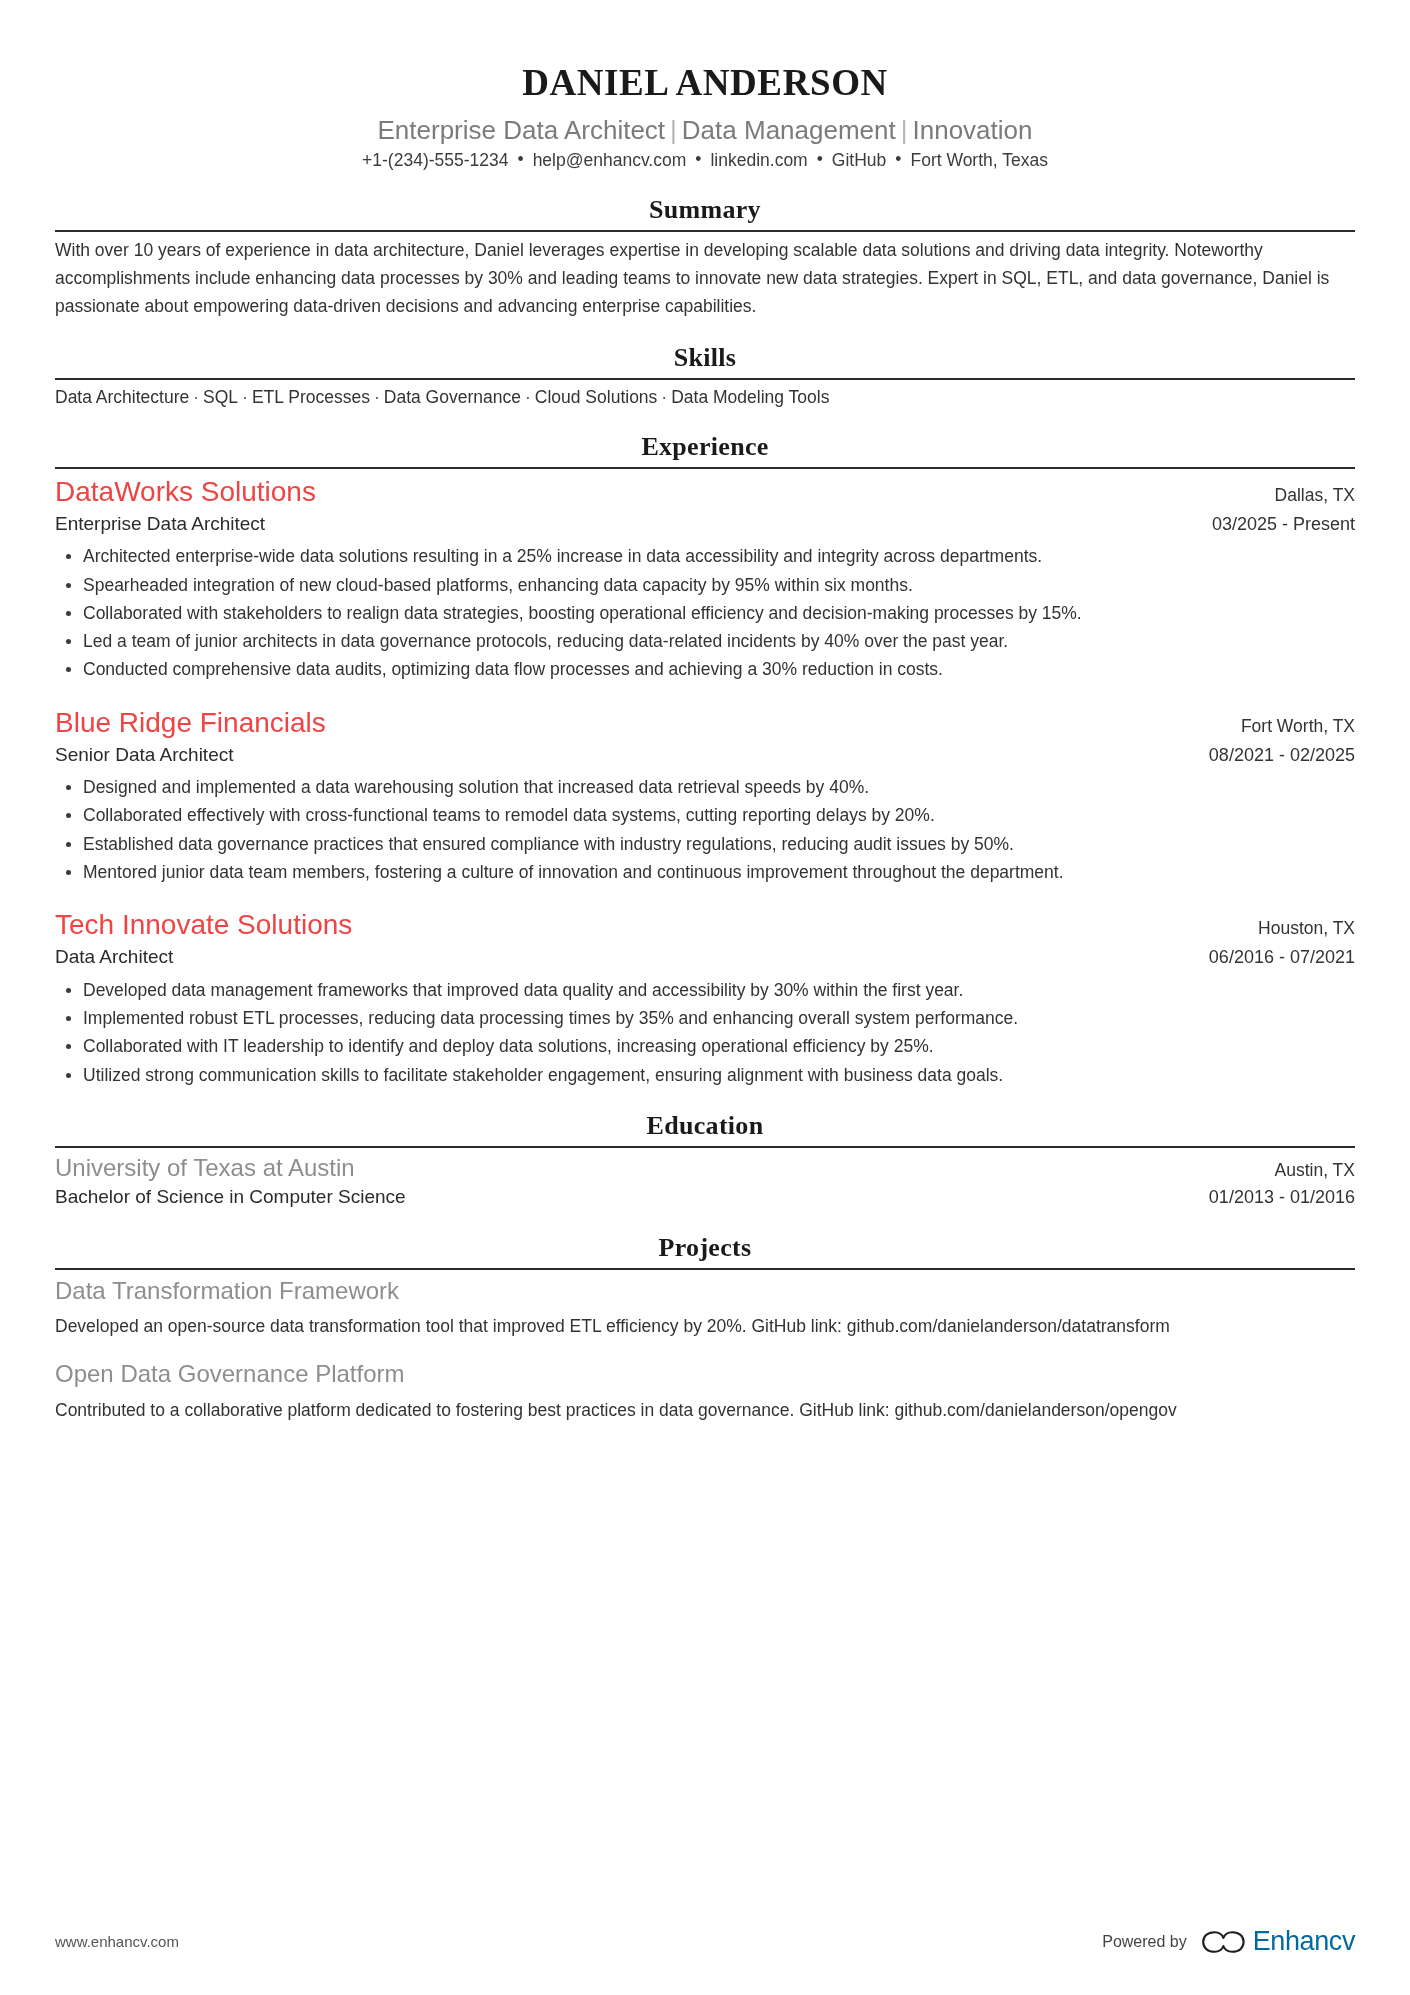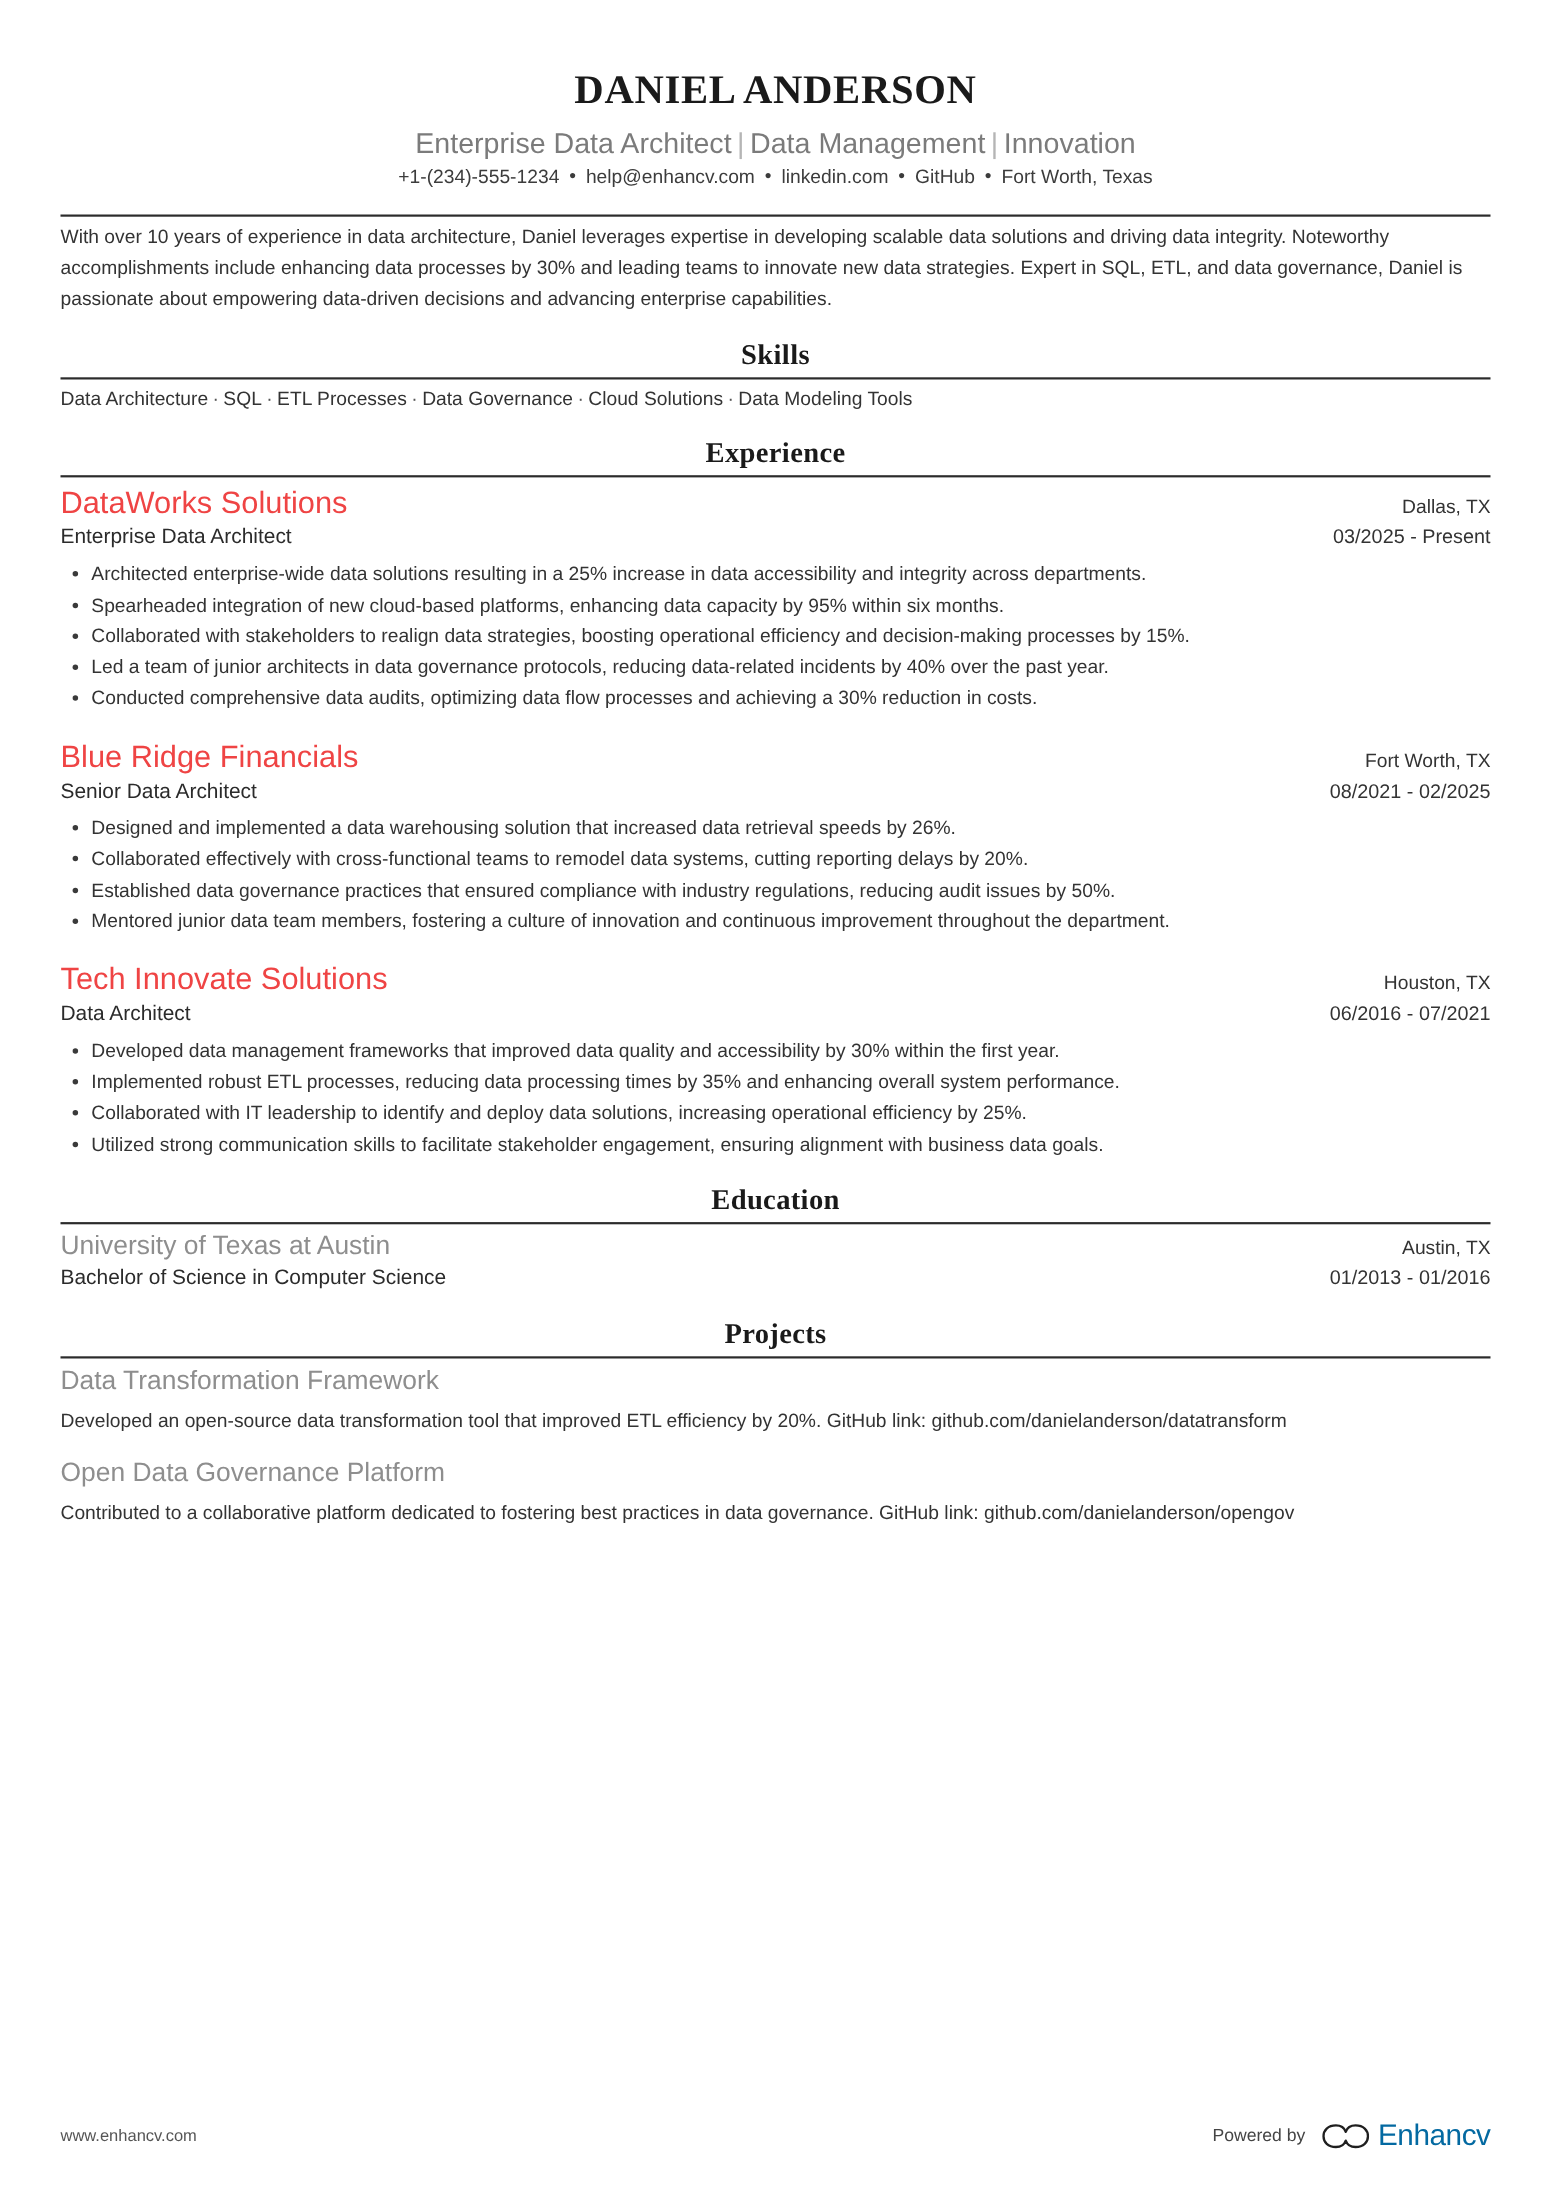--- a/index.html
+++ b/index.html
@@ -223,20 +223,21 @@
     <div class="name">DANIEL ANDERSON</div>
     <div class="headline">
       <span>Enterprise Data Architect</span><span class="sep">|</span><span>Data Management</span><span class="sep">|</span><span>Innovation</span>
     </div>
     <div class="contacts">
       <span>+1-(234)-555-1234</span><span class="dot">•</span><span>help@enhancv.com</span><span class="dot">•</span><span>linkedin.com</span><span class="dot">•</span><span>GitHub</span><span class="dot">•</span><span>Fort Worth, Texas</span>
     </div>
   </div>
 
   <div class="section">
+    <div class="section-title">Summary</div>
     <div class="rule"></div>
     <div class="section-body">
       <p class="summary-text">With over 10 years of experience in data architecture, Daniel leverages expertise in developing scalable data solutions and driving data integrity. Noteworthy accomplishments include enhancing data processes by 30% and leading teams to innovate new data strategies. Expert in SQL, ETL, and data governance, Daniel is passionate about empowering data-driven decisions and advancing enterprise capabilities.</p>
     </div>
   </div>
 
   <div class="section">
     <div class="section-title">Skills</div>
     <div class="rule"></div>
     <div class="section-body">
@@ -268,21 +269,21 @@
         <div class="entry">
           <div class="entry-row">
             <div class="org">Blue Ridge Financials</div>
             <div class="loc">Fort Worth, TX</div>
           </div>
           <div class="entry-row">
             <div class="role">Senior Data Architect</div>
             <div class="dates">08/2021 - 02/2025</div>
           </div>
           <ul class="bullets">
-            <li>Designed and implemented a data warehousing solution that increased data retrieval speeds by 26%.</li>
+            <li>Designed and implemented a data warehousing solution that increased data retrieval speeds by 40%.</li>
             <li>Collaborated effectively with cross-functional teams to remodel data systems, cutting reporting delays by 20%.</li>
             <li>Established data governance practices that ensured compliance with industry regulations, reducing audit issues by 50%.</li>
             <li>Mentored junior data team members, fostering a culture of innovation and continuous improvement throughout the department.</li>
           </ul>
         </div>
         <div class="entry">
           <div class="entry-row">
             <div class="org">Tech Innovate Solutions</div>
             <div class="loc">Houston, TX</div>
           </div>

